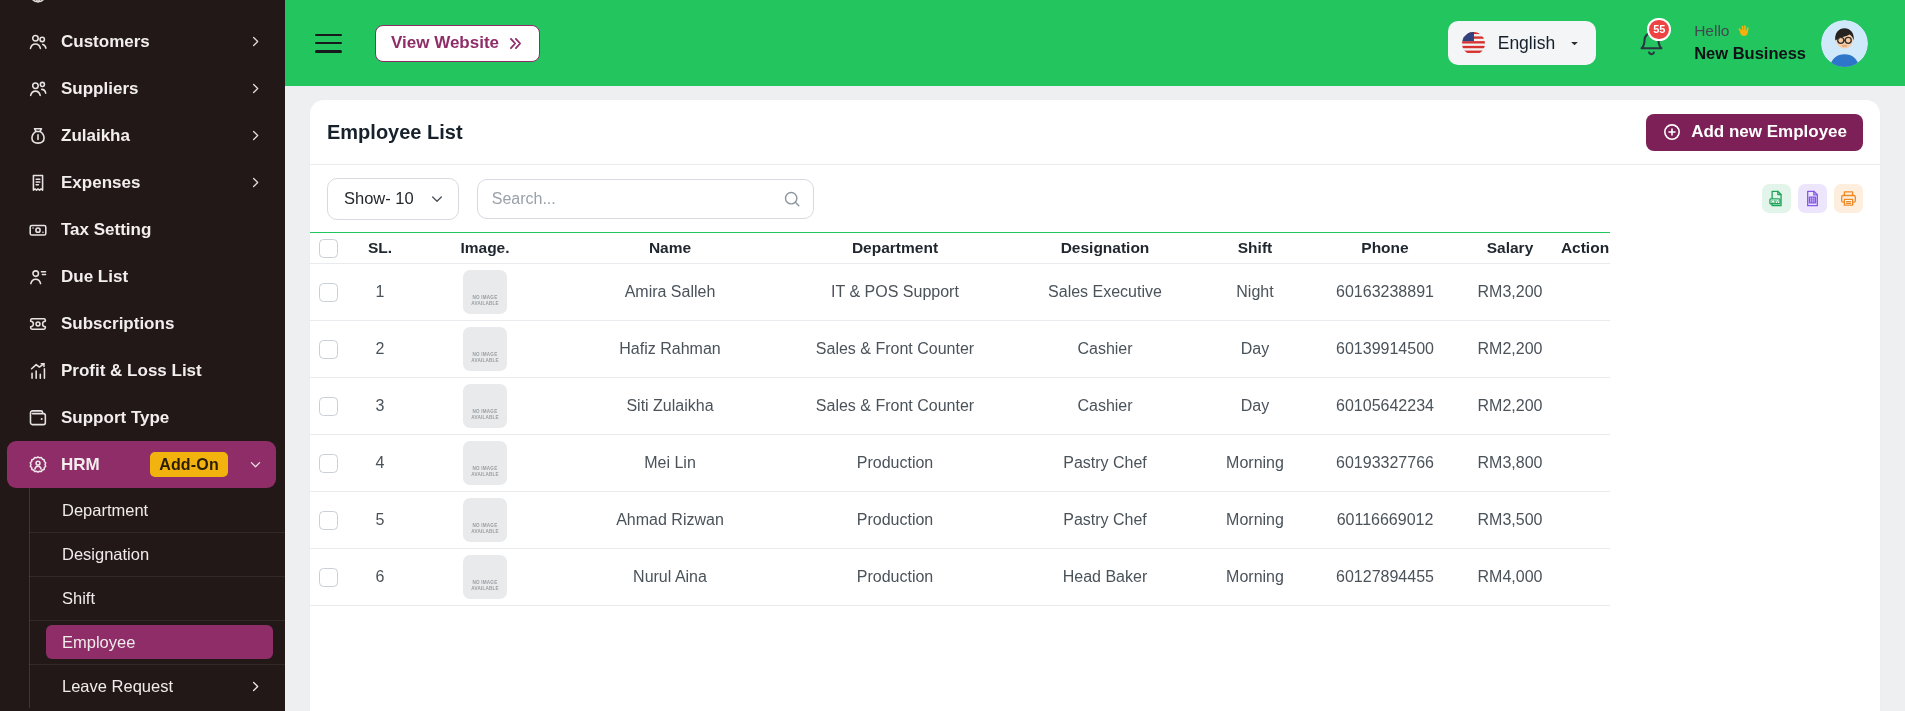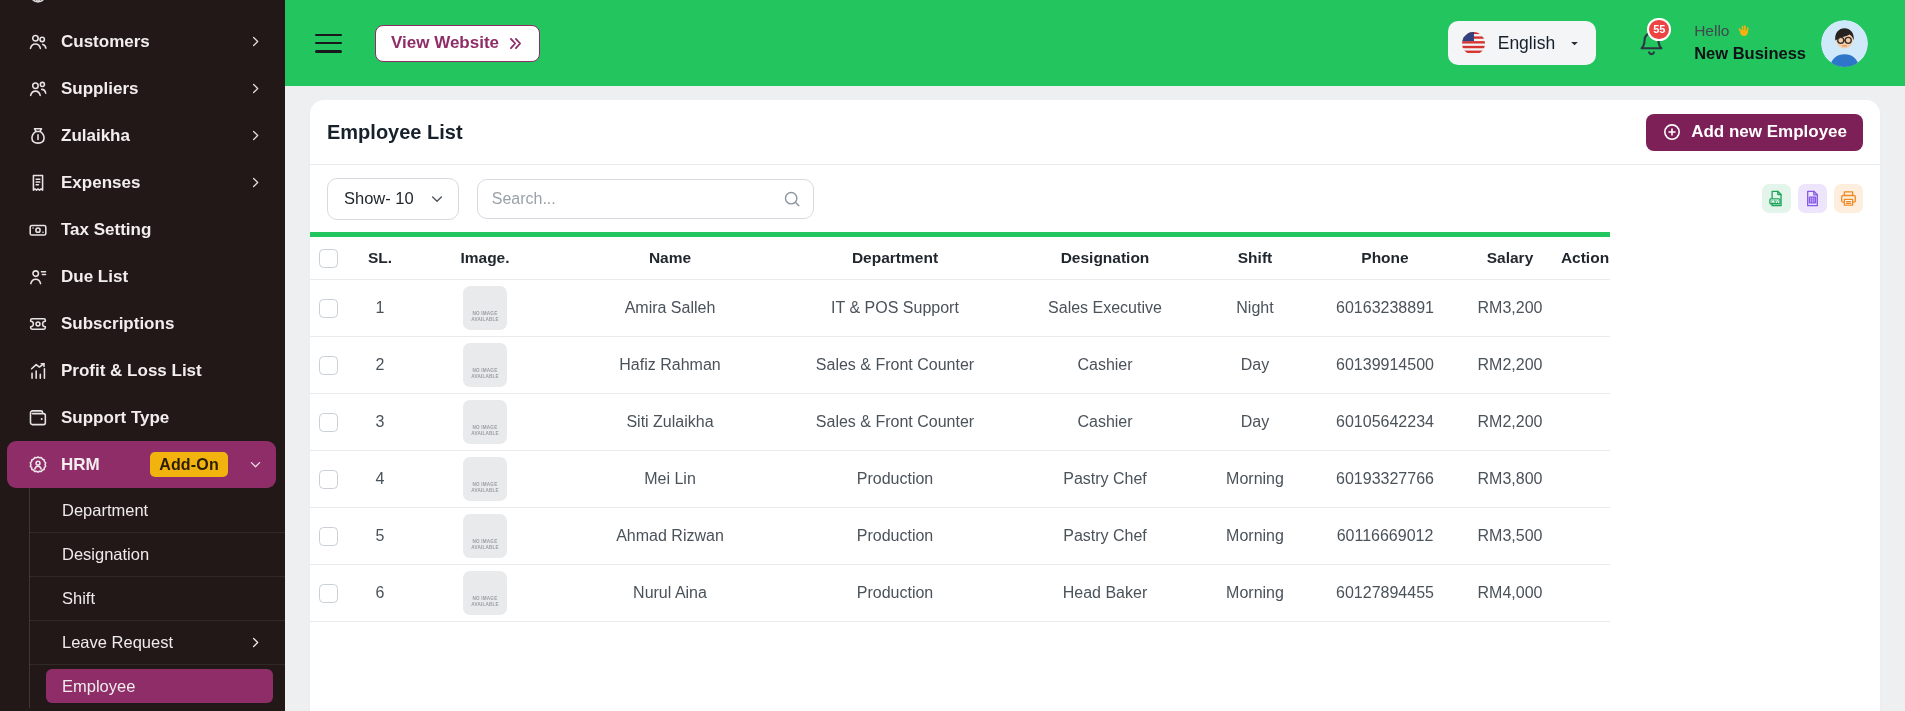--- a/index.html
+++ b/index.html
@@ -64,21 +64,21 @@
   .export-icons{margin-left:auto;display:flex;gap:7px}
   .exp{width:29px;height:29px;border-radius:7px;display:flex;align-items:center;justify-content:center;cursor:pointer}
   .exp > span{width:21px;height:21px;display:block}
   .exp.csv{background:#e3f5ea;color:#1ea55a}
   .exp.xls{background:#ece5fc;color:#8658e8}
   .exp.print{background:#fdeedd;color:#ef8b26}
 
   
   .tbl{width:1300px}
   .tbl-row{display:flex;align-items:center;height:57px;border-bottom:1px solid #e8eaed;box-sizing:border-box}
-  .tbl-head{height:48px;border-top:5px solid #22c55e;border-bottom:1px solid #e8eaed}
+  .tbl-head{height:32px;border-top:1px solid #22c55e;border-bottom:1px solid #e8eaed}
   .cell{display:flex;align-items:center;justify-content:center;text-align:center;font-size:16px;color:#4a525a;box-sizing:border-box;overflow:hidden}
   .tbl-head .cell{font-size:15.5px;font-weight:700;color:#1f262d}
   .c0{width:40px;justify-content:flex-start;padding-left:9px}
   .c1{width:60px}.c2{width:150px}.c3{width:220px}.c4{width:230px}.c5{width:190px}
   .c6{width:110px}.c7{width:150px}.c8{width:100px}.c9{width:50px}
   .cbx{width:17px;height:17px;border:1.6px solid #c9cfd5;border-radius:4.5px;background:#fff;display:inline-block;cursor:pointer}
   .noimg{width:44px;height:44px;background:#e9eaeb;border-radius:7px;display:flex;flex-direction:column;align-items:center;justify-content:center;color:#a3a7ab}
   .noimg-ic{width:17px;height:17px;margin-bottom:1px}
   .noimg-text{font-size:4.6px;font-weight:700;color:#989ea3;text-align:center;width:32px;line-height:1.3;letter-spacing:.2px}
   .dots{width:26px;height:26px;color:#1d2227;cursor:pointer}
@@ -236,31 +236,31 @@
 
   </div>
       <div class="sub-item">
     <span class="sub-label">Designation</span>
 
   </div>
       <div class="sub-item">
     <span class="sub-label">Shift</span>
 
   </div>
+      <div class="sub-item active">
+    <span class="sub-label">Employee</span>
+
+  </div>
       <div class="sub-item">
     <span class="sub-label">Leave Request</span>
     <span class="sub-chevron">
           <svg viewBox="0 0 24 24" fill="none" stroke="currentColor" stroke-width="2.1" stroke-linecap="round" stroke-linejoin="round">
             <path d="m9 5.5 6.5 6.5L9 18.5"></path>
           </svg>
         </span>
-  </div>
-      <div class="sub-item active">
-    <span class="sub-label">Employee</span>
-
   </div>
     </div>
 </aside>
 
 <header class="topbar">
   <div class="hamburger">
       <span></span>
       <span></span>
       <span></span>
     </div>

